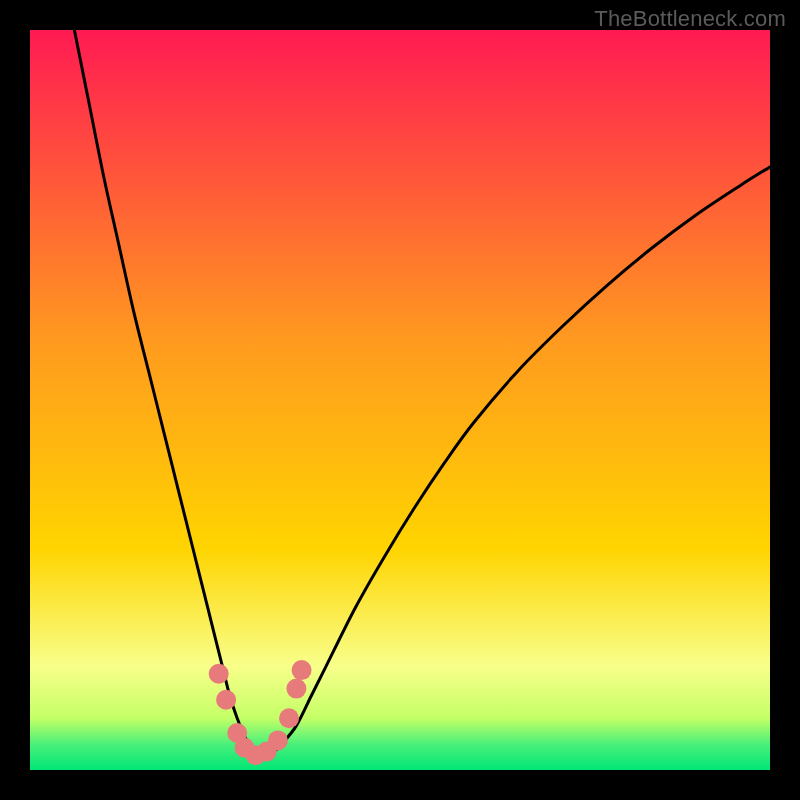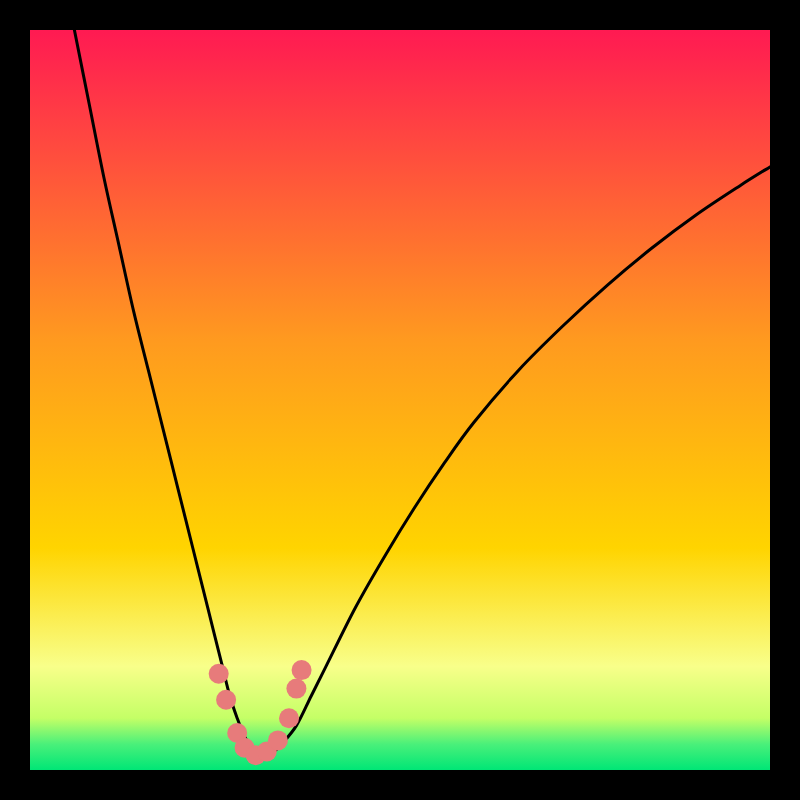--- a/index.html
+++ b/index.html
@@ -55,13 +55,14 @@
           <circle cx="214.60" cy="717.80" r="10" fill="#e77b7b"></circle>
           <circle cx="225.70" cy="725.20" r="10" fill="#e77b7b"></circle>
           <circle cx="236.80" cy="721.50" r="10" fill="#e77b7b"></circle>
           <circle cx="247.90" cy="710.40" r="10" fill="#e77b7b"></circle>
           <circle cx="259.00" cy="688.20" r="10" fill="#e77b7b"></circle>
           <circle cx="266.40" cy="658.60" r="10" fill="#e77b7b"></circle>
           <circle cx="271.58" cy="640.10" r="10" fill="#e77b7b"></circle>
         </g>
     </svg>
   </div>
+  <div class="watermark">TheBottleneck.com</div>
 </div>
 
 </body></html>

